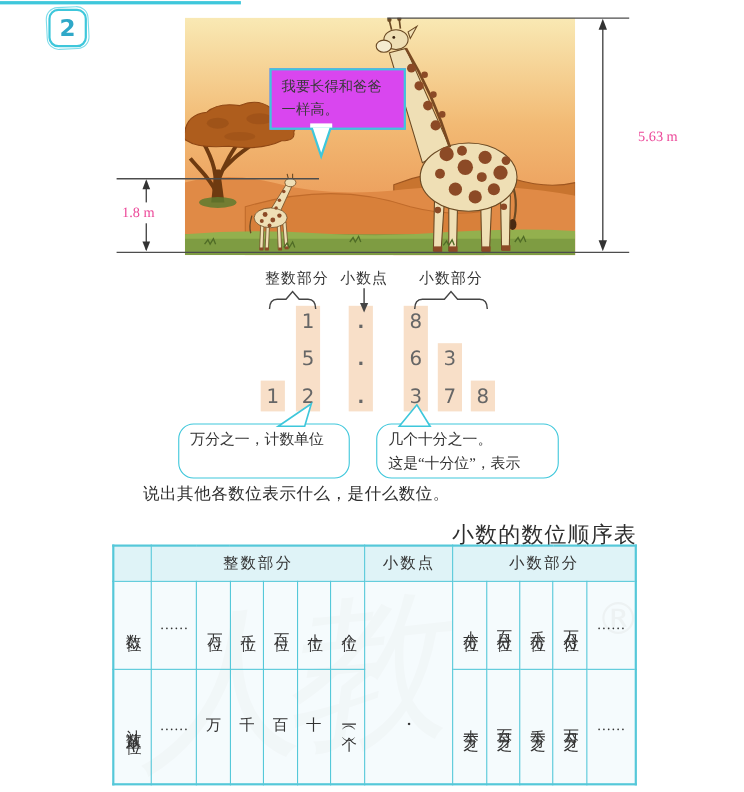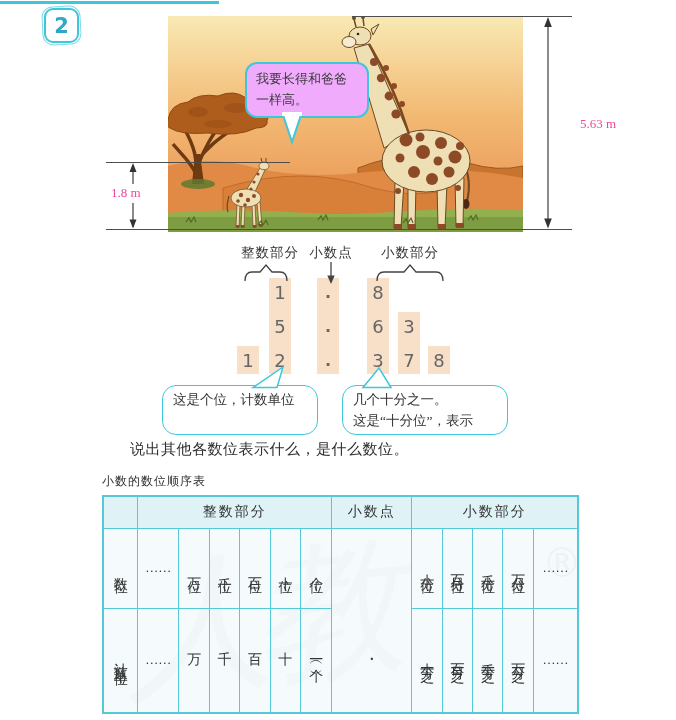--- a/index.html
+++ b/index.html
@@ -22,21 +22,21 @@
     content:""; position:absolute; inset:-4px; border:1.5px solid #7FDCEA;
     border-radius:11px; transform:rotate(-3deg);
   }
 
   
   .illustration {
     position:absolute; left:168px; top:16px; width:355px; height:216px; overflow:hidden;
   }
   .speech-bubble {
     position:absolute; left:77px; top:46px; width:124px; height:56px; z-index:2;
-    background:#f0abfc; border:2px solid #3EC7DB; border-radius:12px;
+    background:#d946ef; border:2px solid #3EC7DB; border-radius:0;
     padding:5px 9px; font-size:13px; line-height:1.6; color:#3A3A3A;
   }
   .bubble-tail-svg { position:absolute; left:108px; top:96px; z-index:3; }
 
   
   .measure-label {
     position:absolute; font-family:"Liberation Serif", serif; font-size:13px; color:#ec4899;
     background:#fff; padding:0 2px;
   }
   .measure-small { left:109px; top:185px; width:48px; text-align:left; }
@@ -69,21 +69,21 @@
     position:absolute; top:385px; height:50px; background:#fff;
     border:1.5px solid #3EC7DB; border-radius:14px; padding:4px 10px;
     font-size:13.5px; line-height:1.55; color:#333; z-index:2;
   }
   .callout-ones   { left:162px; width:156px; }
   .callout-tenths { left:342px; width:166px; }
 
   .prompt { position:absolute; left:130px; top:440px; font-size:15px; color:#2E2E2E; letter-spacing:0.5px; }
 
   
-  .table-title { position:absolute; left:102px; top:473px; width:477px; text-align:left; font-size:12px; color:#2E2E2E; letter-spacing:1px; }
+  .table-title { position:absolute; left:102px; top:473px; width:477px; text-align:right; font-size:20px; color:#2E2E2E; letter-spacing:1px; }
   .table-wrap { position:absolute; left:102px; top:495px; width:477px; height:219px; }
   .wm-script {
     position:absolute; left:20px; top:25px; z-index:0; font-style:italic;
     font-size:150px; color:rgba(185,172,166,0.22); letter-spacing:-18px;
     transform:rotate(-6deg); white-space:nowrap; pointer-events:none;
   }
   .wm-reg {
     position:absolute; left:440px; top:45px; z-index:0; font-size:40px;
     color:rgba(185,172,166,0.45); font-family:"DejaVu Sans", sans-serif; pointer-events:none;
   }
@@ -281,21 +281,21 @@
     </div>
     <div class="ncol ncol5">
       <div class="strip strip-only3"></div>
       <div class="ncell"></div>
       <div class="ncell"></div>
       <div class="ncell">8</div>
     </div>
   </div>
 
   <div class="callout callout-ones">
-    <div>这是个位，计数单位</div>
+    <div>万分之一，计数单位</div>
   </div>
   <div class="callout callout-tenths">
     <div>几个十分之一。</div>
     <div>这是“十分位”，表示</div>
   </div>
 
   <div class="prompt">说出其他各数位表示什么，是什么数位。</div>
 
   <div class="table-title">小数的数位顺序表</div>
   <div class="table-wrap">

